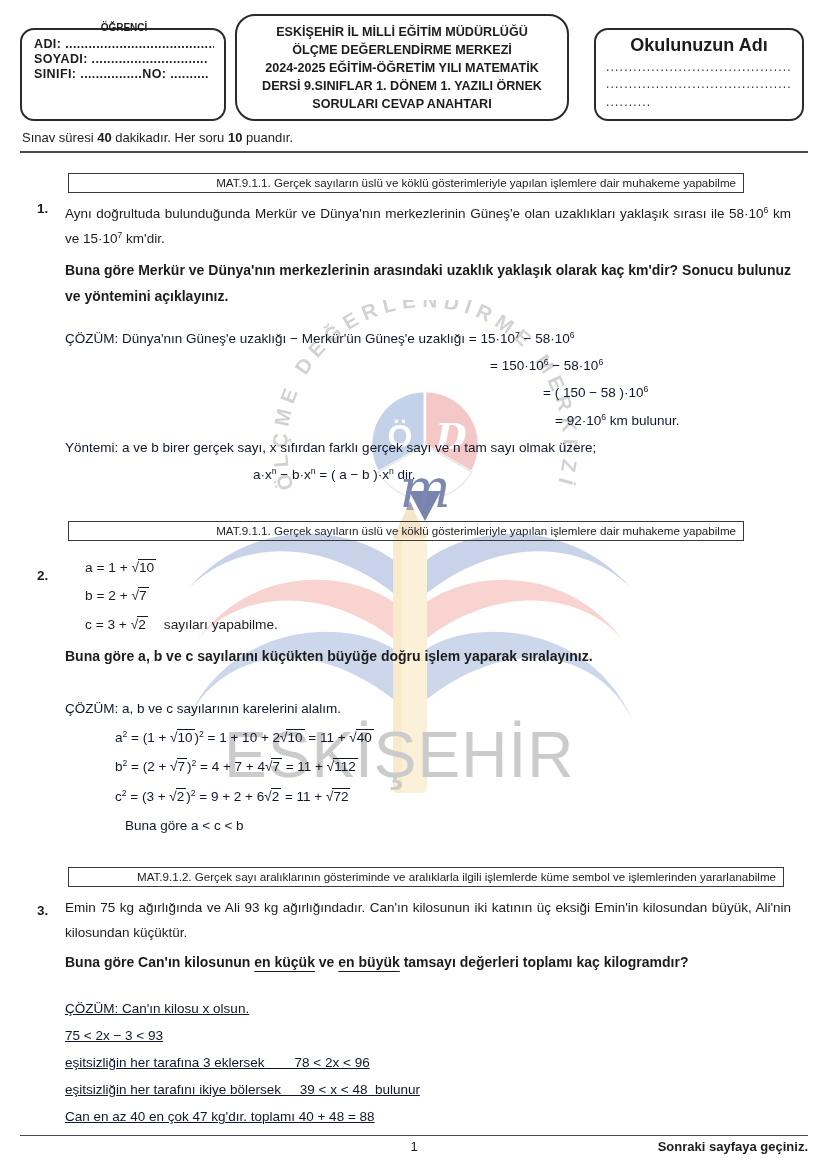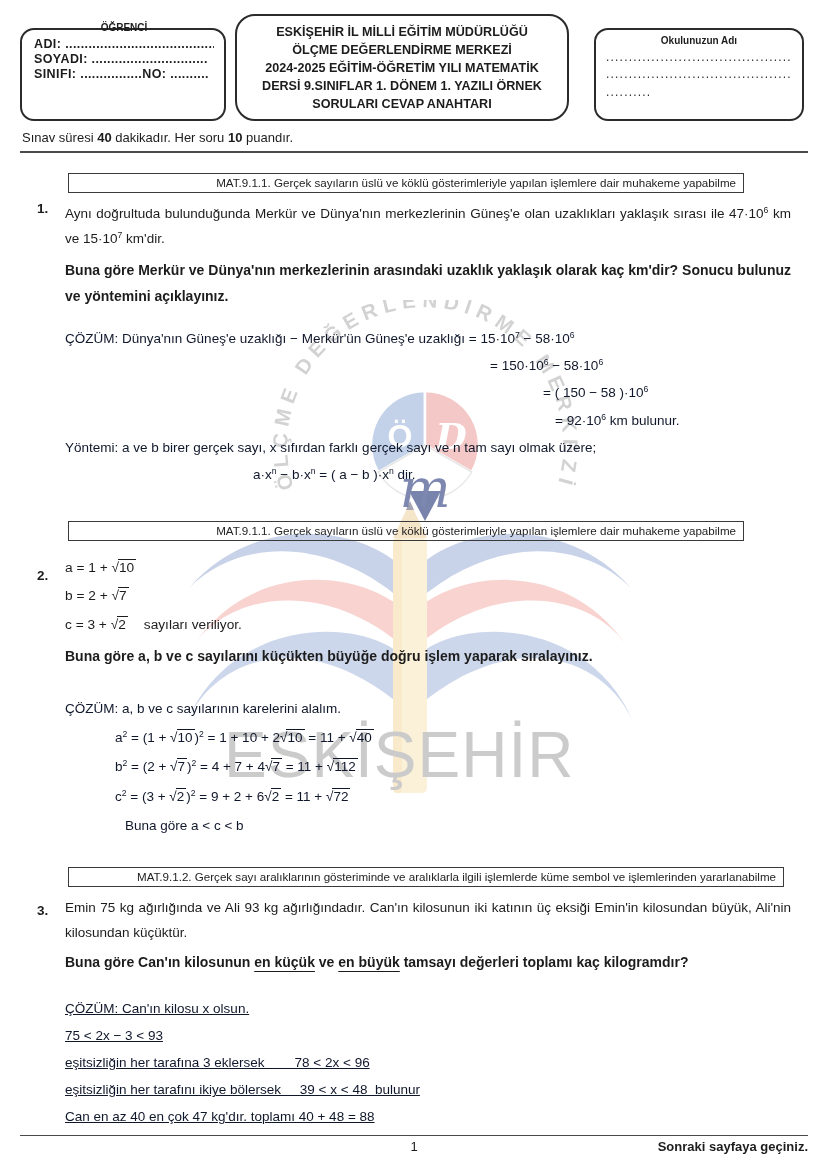--- a/index.html
+++ b/index.html
@@ -31,21 +31,21 @@
   .box-student .bx-title { text-align:center; font-weight:700; font-size:10px; margin-bottom:4px; }
   .box-student .fline { margin-top:1px; letter-spacing:.4px; white-space:nowrap; overflow:hidden;font-weight:bold; }
   .box-center {
     width:334px; margin-left:9px; height:107px; margin-top:0; border-radius:20px;
     padding:7px 8px; text-align:center; font-weight:700; font-size:12.6px; line-height:1.43;
   }
   .box-school {
     width:210px; margin-left:25px; margin-top:14px; height:93px; border-radius:14px;
     padding:5px 10px; font-size:12px;
   }
-  .box-school .bx-title { text-align:center; font-weight:700; font-size:10px; margin-bottom:3px; }
+  .box-school .bx-title { text-align:center; font-weight:700; font-size:18px; margin-bottom:3px; }
   .box-school .dline { letter-spacing:1.2px; line-height:1.45; color:#2a2a2a; white-space:nowrap; overflow:hidden; }
 
   .exam-info { margin-top:9px; font-size:13px; padding-left:2px; }
   .rule { border:none; border-top:2px solid #4a4a4a; margin-top:6px; }
 
   
   .objective-box {
     border:1.4px solid #3a3a3a; width:676px; margin-left:48px; margin-top:20px;
     padding:2px 7px 3px 7px; font-size:11.6px; color:#222;text-align:right;
   }
@@ -57,21 +57,21 @@
 
   .sol { color:#0f172a; font-size:13.5px; }
   .sol .line { line-height:2.02; white-space:pre-wrap; }
   .sol1 { margin-top:15px; }
   .sol1 .l2 { margin-left:425px; }
   .sol1 .l3 { margin-left:478px; }
   .sol1 .l4 { margin-left:490px; }
   .sol1 .l6 { margin-left:188px; }
 
   .givens { margin-top:13px; font-size:13.7px; }
-  .givens .gline { line-height:2.1; }
+  .givens .gline { line-height:2.1;margin-left:20px; }
   .g-suffix { color:#1c1c1c; margin-left:16px; }
   .sol2 { margin-top:26px; }
   .sol2 .ind { margin-left:50px; line-height:2.2; }
   .sol2 .l5 { margin-left:60px; }
 
   .sol3 { margin-top:20px; }
   .sol3 .line { line-height:2.0;text-decoration:underline; }
 
   
   .m-sup { font-size:.64em; vertical-align:super; line-height:0; }
@@ -157,41 +157,41 @@
       </div>
     </div>
 
     <div class="exam-info"><span>Sınav süresi </span><span class="m-b">40</span><span> dakikadır. Her soru </span><span class="m-b">10</span><span> puandır.</span></div>
     <hr class="rule">
 
     <section>
       <div class="objective-box">MAT.9.1.1. Gerçek sayıların üslü ve köklü gösterimleriyle yapılan işlemlere dair muhakeme yapabilme</div>
       <div class="q-row">
         <span class="q-num">1.</span>
-        <div class="q-body"><span>Aynı doğrultuda bulunduğunda Merkür ve Dünya'nın merkezlerinin Güneş'e olan uzaklıkları yaklaşık sırası ile 47·10</span><span class="m-sup">6</span><span> km ve 15·10</span><span class="m-sup">7</span><span> km'dir.</span></div>
+        <div class="q-body"><span>Aynı doğrultuda bulunduğunda Merkür ve Dünya'nın merkezlerinin Güneş'e olan uzaklıkları yaklaşık sırası ile 58·10</span><span class="m-sup">6</span><span> km ve 15·10</span><span class="m-sup">7</span><span> km'dir.</span></div>
         <div class="q-prompt"><span>Buna göre Merkür ve Dünya'nın merkezlerinin arasındaki uzaklık yaklaşık olarak kaç km'dir? Sonucu bulunuz ve yöntemini açıklayınız.</span></div>
         <div class="sol sol1">
           <div class="line l1"><span>ÇÖZÜM: Dünya'nın Güneş'e uzaklığı − Merkür'ün Güneş'e uzaklığı = 15·10</span><span class="m-sup">7</span><span> − 58·10</span><span class="m-sup">6</span></div>
           <div class="line l2"><span>= 150·10</span><span class="m-sup">6</span><span> − 58·10</span><span class="m-sup">6</span></div>
           <div class="line l3"><span>= ( 150 − 58 )·10</span><span class="m-sup">6</span></div>
           <div class="line l4"><span>= 92·10</span><span class="m-sup">6</span><span> km bulunur.</span></div>
           <div class="line l5"><span>Yöntemi: a ve b birer gerçek sayı, x sıfırdan farklı gerçek sayı ve n tam sayı olmak üzere;</span></div>
           <div class="line l6"><span>a·x</span><span class="m-sup">n</span><span> − b·x</span><span class="m-sup">n</span><span> = ( a − b )·x</span><span class="m-sup">n</span><span> dir.</span></div>
         </div>
       </div>
     </section>
 
     <section style="margin-top:32px">
       <div class="objective-box" style="margin-top:0">MAT.9.1.1. Gerçek sayıların üslü ve köklü gösterimleriyle yapılan işlemlere dair muhakeme yapabilme</div>
       <div class="q-row">
         <span class="q-num" style="top:14px">2.</span>
         <div class="givens">
           <div class="gline"><span>a = 1 + </span><span class="m-sqrt"><span class="m-rad">√</span><span class="m-vin">10</span></span></div>
           <div class="gline"><span>b = 2 + </span><span class="m-sqrt"><span class="m-rad">√</span><span class="m-vin">7</span></span></div>
-          <div class="gline"><span><span>c = 3 + </span><span class="m-sqrt"><span class="m-rad">√</span><span class="m-vin">2</span></span></span><span class="g-suffix">sayıları veriliyor.</span></div>
+          <div class="gline"><span><span>c = 3 + </span><span class="m-sqrt"><span class="m-rad">√</span><span class="m-vin">2</span></span></span><span class="g-suffix">sayıları yapabilme.</span></div>
         </div>
         <div class="q-prompt" style="margin-top:3px"><span>Buna göre a, b ve c sayılarını küçükten büyüğe doğru işlem yaparak sıralayınız.</span></div>
         <div class="sol sol2">
           <div class="line"><span>ÇÖZÜM: a, b ve c sayılarının karelerini alalım.</span></div>
           <div class="line ind"><span>a</span><span class="m-sup">2</span><span> = (1 + </span><span class="m-sqrt"><span class="m-rad">√</span><span class="m-vin">10</span></span><span>)</span><span class="m-sup">2</span><span> = 1 + 10 + 2</span><span class="m-sqrt"><span class="m-rad">√</span><span class="m-vin">10</span></span><span> = 11 + </span><span class="m-sqrt"><span class="m-rad">√</span><span class="m-vin">40</span></span></div>
           <div class="line ind"><span>b</span><span class="m-sup">2</span><span> = (2 + </span><span class="m-sqrt"><span class="m-rad">√</span><span class="m-vin">7</span></span><span>)</span><span class="m-sup">2</span><span> = 4 + 7 + 4</span><span class="m-sqrt"><span class="m-rad">√</span><span class="m-vin">7</span></span><span> = 11 + </span><span class="m-sqrt"><span class="m-rad">√</span><span class="m-vin">112</span></span></div>
           <div class="line ind"><span>c</span><span class="m-sup">2</span><span> = (3 + </span><span class="m-sqrt"><span class="m-rad">√</span><span class="m-vin">2</span></span><span>)</span><span class="m-sup">2</span><span> = 9 + 2 + 6</span><span class="m-sqrt"><span class="m-rad">√</span><span class="m-vin">2</span></span><span> = 11 + </span><span class="m-sqrt"><span class="m-rad">√</span><span class="m-vin">72</span></span></div>
           <div class="line l5"><span>Buna göre a &lt; c &lt; b</span></div>
         </div>
       </div>

